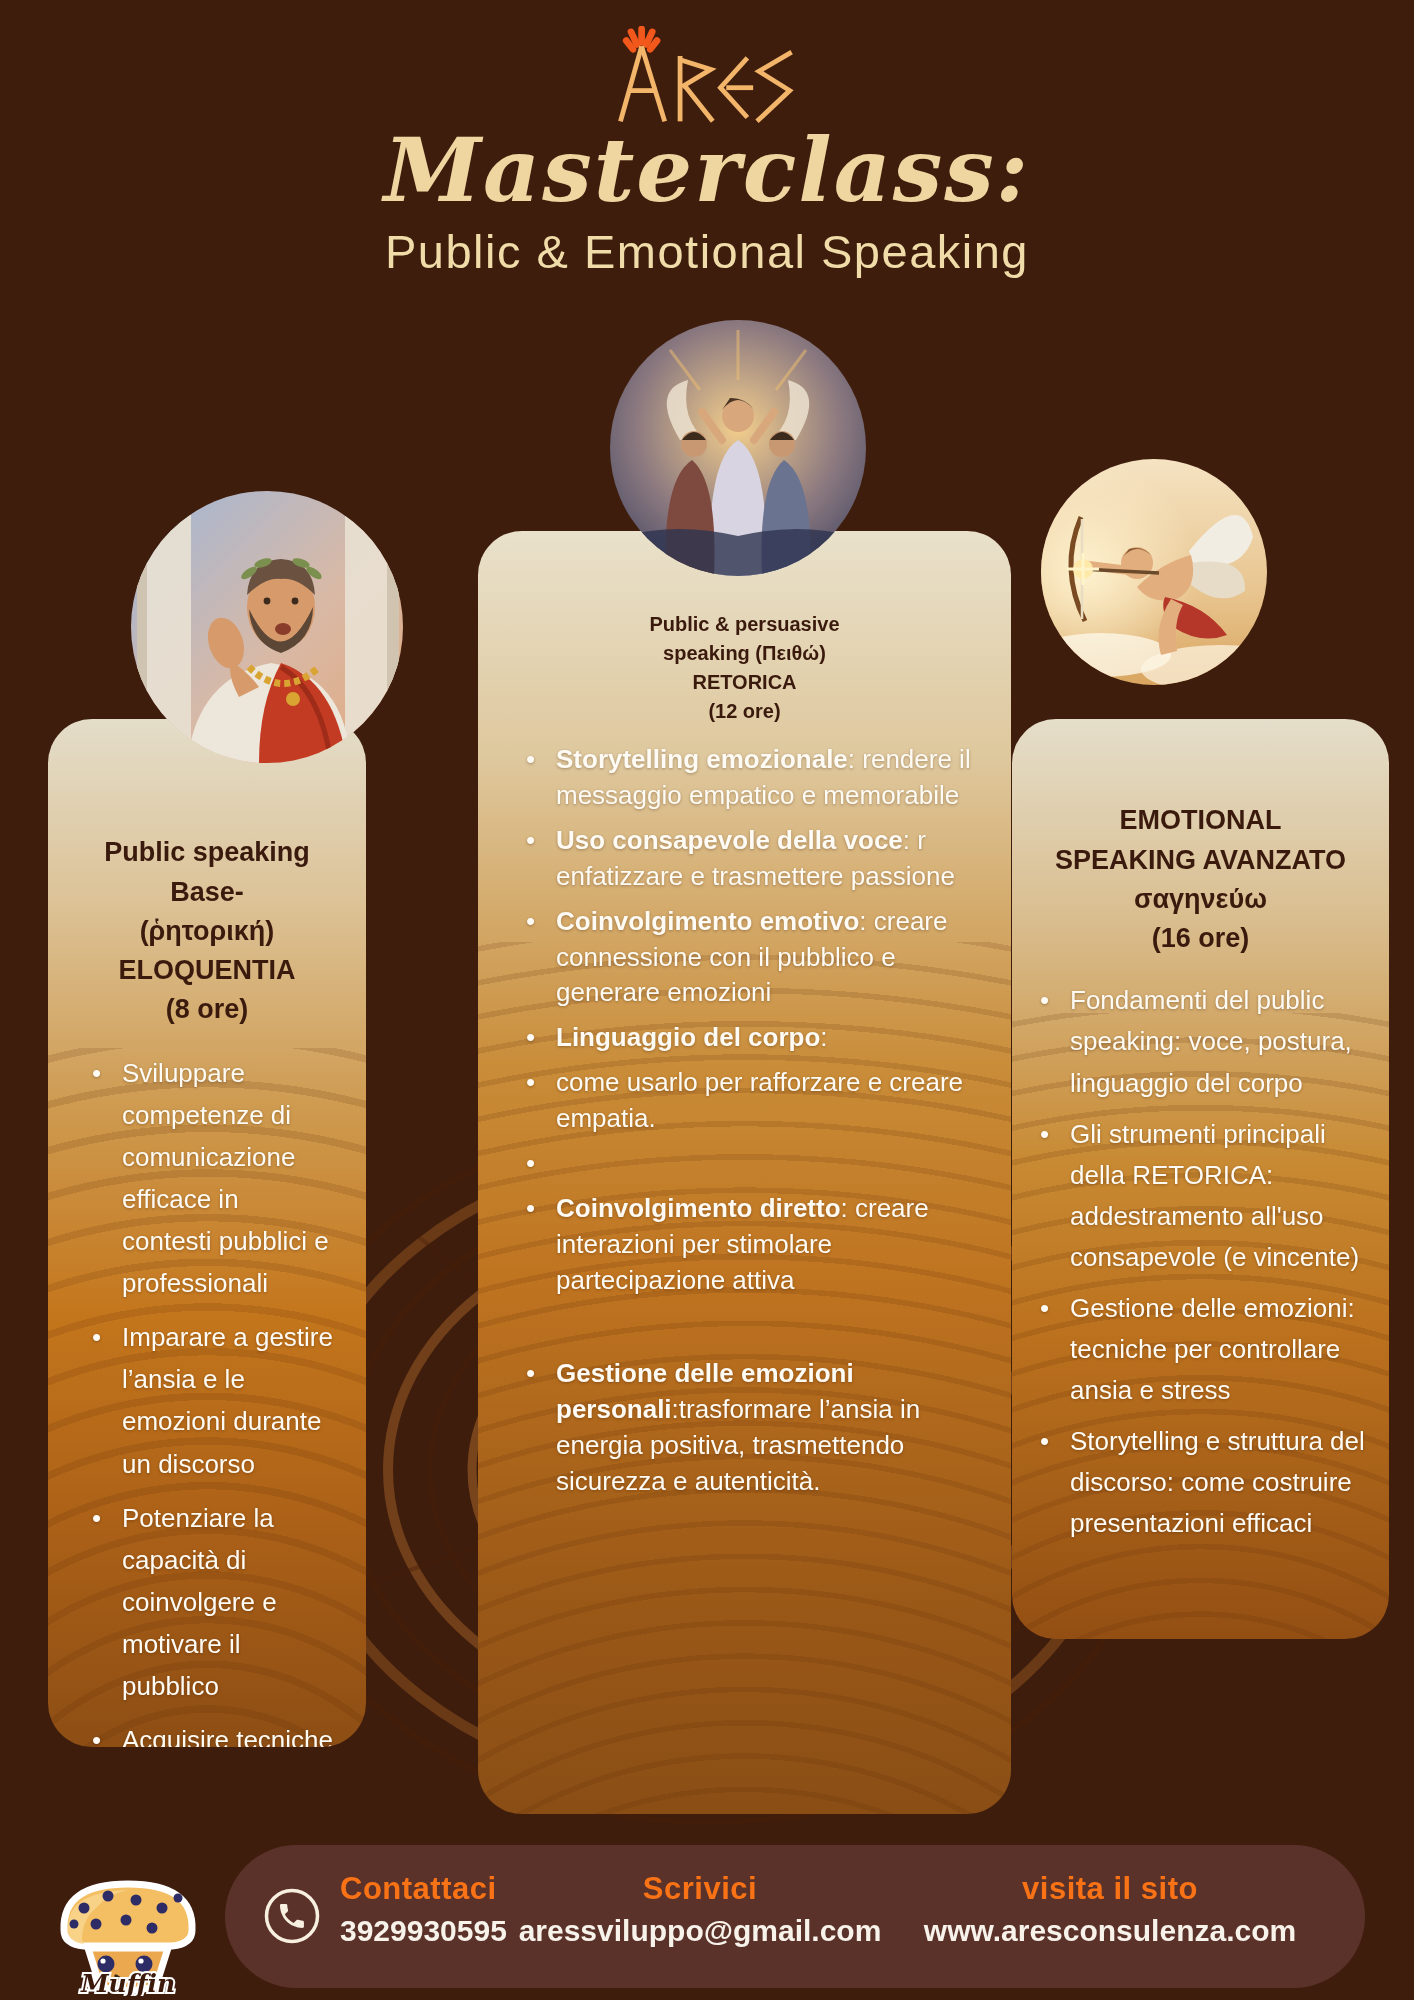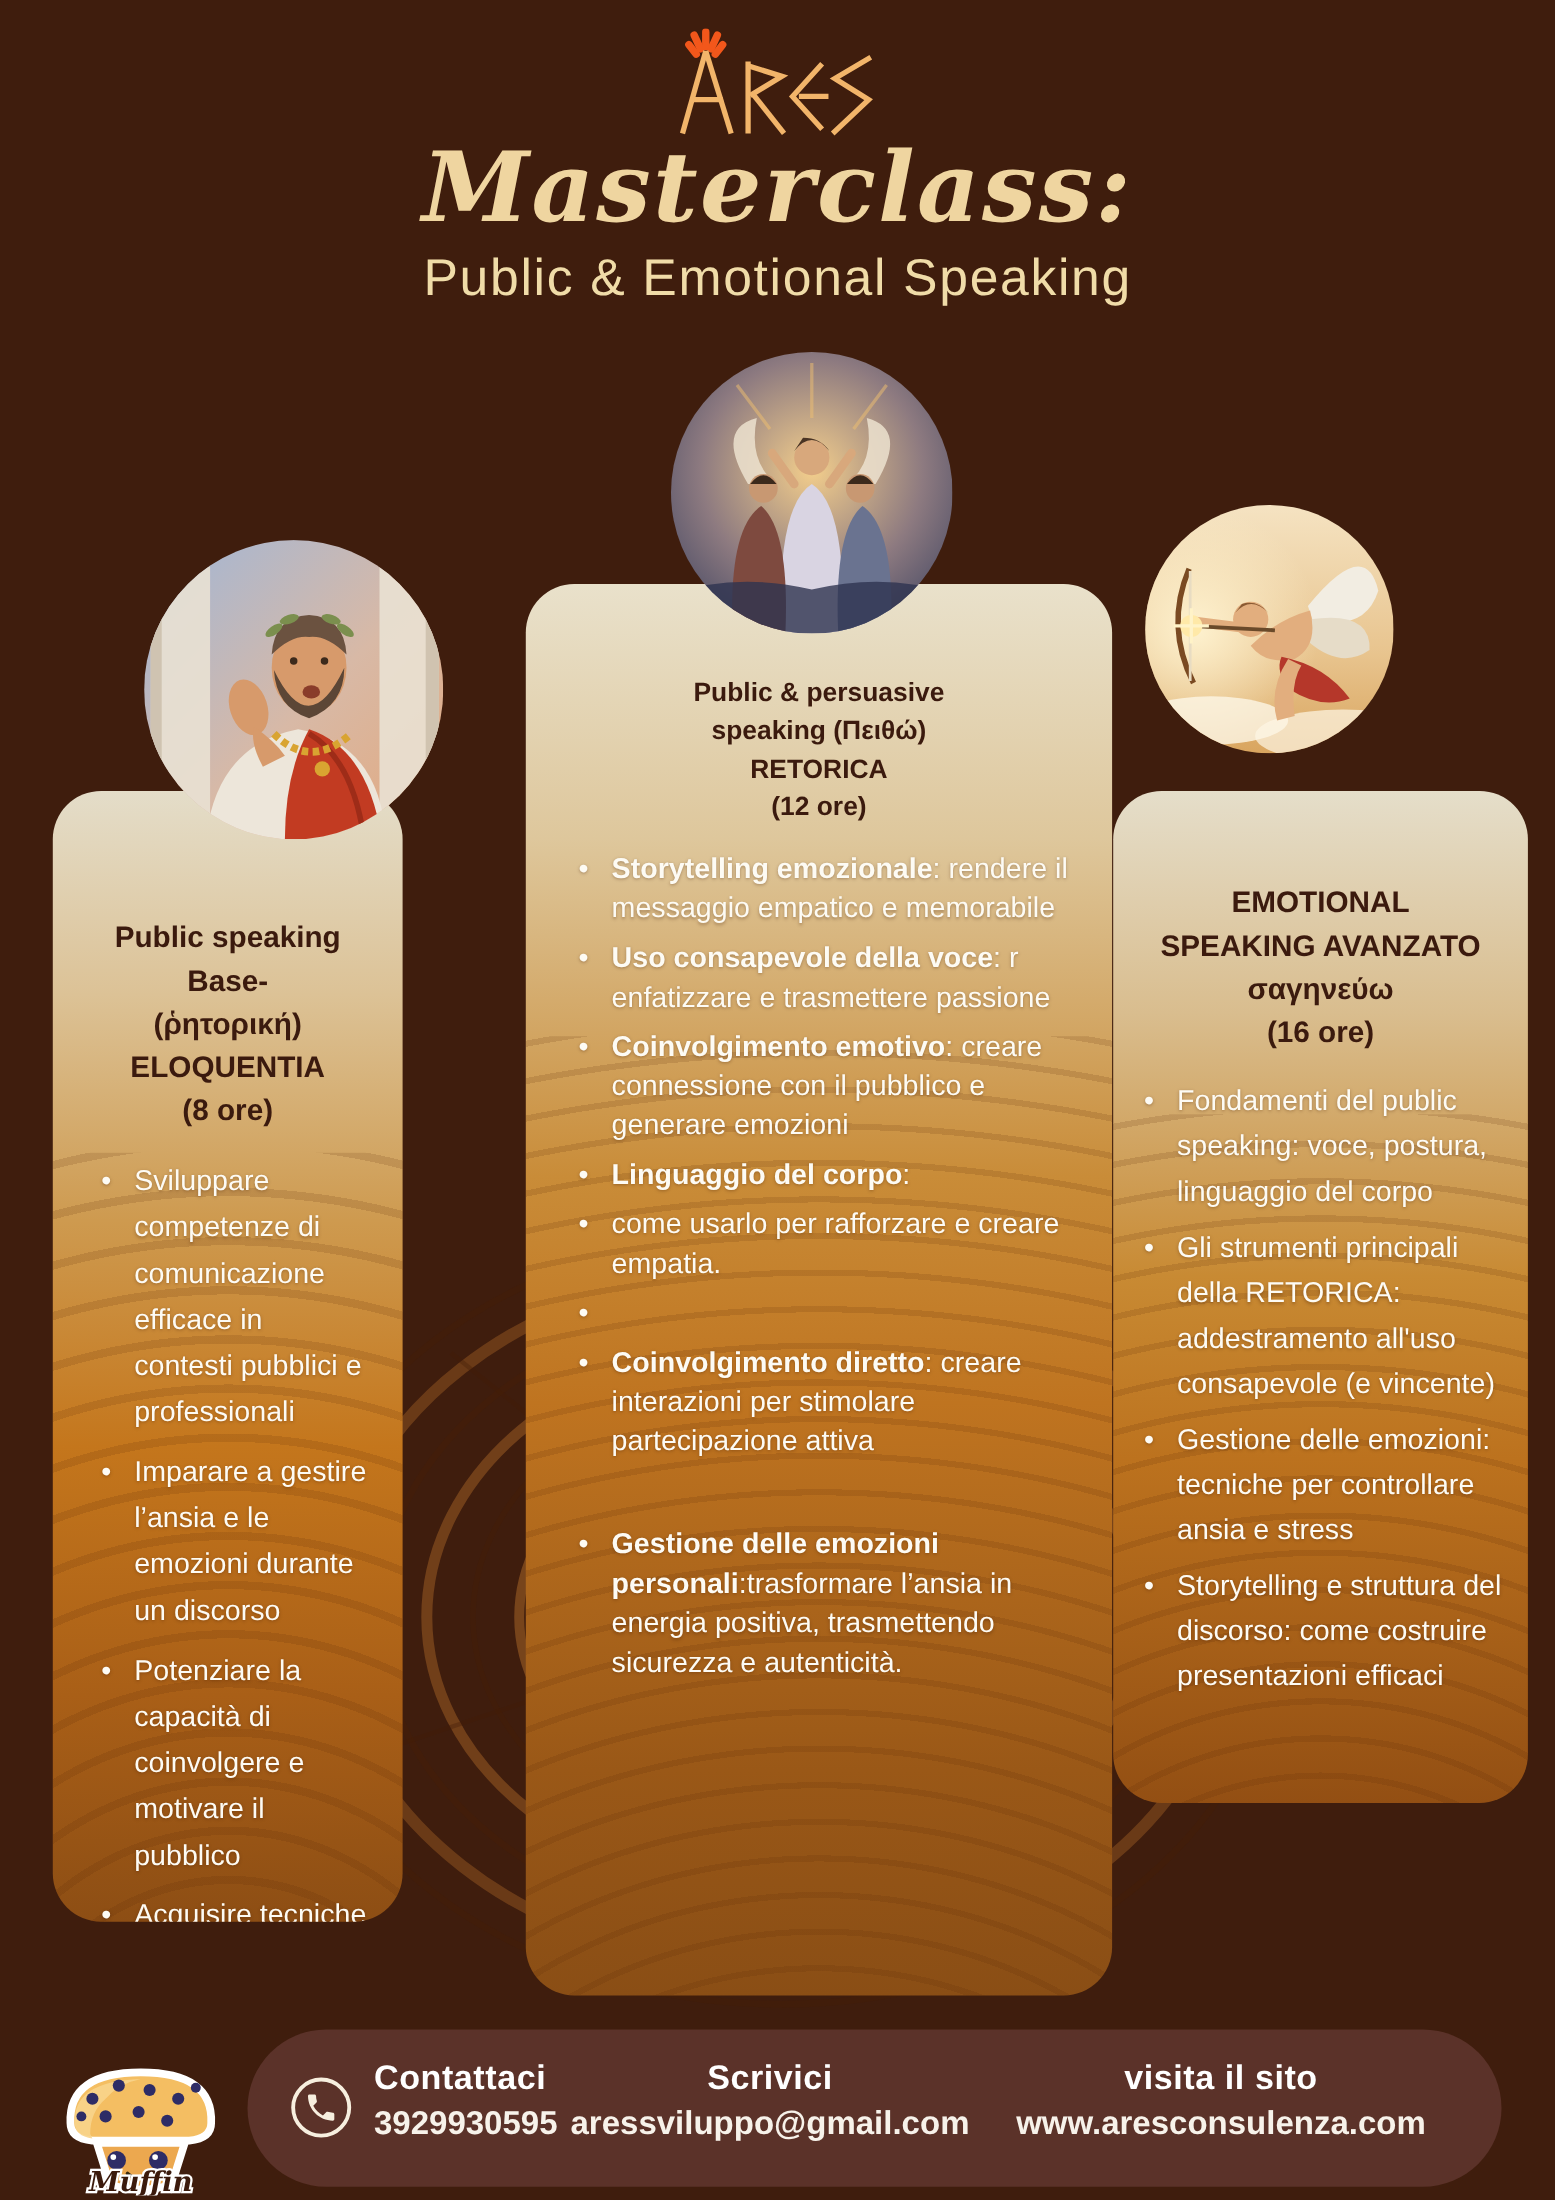--- a/index.html
+++ b/index.html
@@ -39,41 +39,41 @@
     background:linear-gradient(180deg,#e4ddc9 0%,#dcc296 18%,#ce9a4f 38%,#c4761c 58%,#a95f17 80%,#8d4e14 100%);}
   #card-middle{left:478px;top:531px;width:533px;height:1283px;
     background:linear-gradient(180deg,#e9e1cb 0%,#dec79c 18%,#c98c38 42%,#bf7420 58%,#9a5817 84%,#8a4e15 100%);}
   #card-right{left:1012px;top:719px;width:377px;height:920px;
     background:linear-gradient(180deg,#e5deca 0%,#d9bd8e 22%,#c88a33 48%,#bc721e 66%,#934f13 100%);}
   .card-heading{
     text-align:center;font-weight:bold;color:#3b1a0e;white-space:pre-line;
     font-size:27px;line-height:1.45;
   }
   #card-left .card-heading{padding:92px 20px 0;}
-  #card-middle .card-heading{padding:62px 32px 0;font-size:24px;}
+  #card-middle .card-heading{padding:62px 32px 0;font-size:20px;}
   #card-right .card-heading{padding:60px 14px 0;}
   .bullets{margin:0;padding:0;list-style:none;color:#fdfbf4;}
   .bullet-row{display:flex;align-items:flex-start;min-height:1.3em;
     text-shadow:0 1px 3px rgba(60,24,4,.35);}
   .bullet-dot{flex:0 0 30px;text-align:left;}
   .bullet-text{flex:1;}
   .bullet-bold{font-weight:bold;}
   #card-left .bullets{margin-top:22px;padding:0 32px 0 44px;font-size:26px;line-height:1.62;}
   #card-left .bullet-row{margin-bottom:12px;}
   #card-middle .bullets{margin-top:16px;padding:0 38px 0 48px;font-size:26px;line-height:1.38;}
   #card-middle .bullet-row{margin-bottom:9px;}
   #card-middle .bullet-row.spacer{min-height:40px;}
   #card-right .bullets{margin-top:16px;padding:0 22px 0 28px;font-size:26px;line-height:1.58;}
   #card-right .bullet-row{margin-bottom:10px;}
   
   #footer-pill{
     position:absolute;left:225px;top:1845px;width:1140px;height:143px;
     background:#5b3229;border-radius:75px;z-index:3;
   }
-  .f-label{font-weight:bold;font-size:31px;color:#ffffff;letter-spacing:.5px;}
+  .f-label{font-weight:bold;font-size:31px;color:#f97316;letter-spacing:.5px;}
   .f-value{font-size:30px;color:#f7f2ea;margin-top:7px;font-weight:bold;}
   #f-contact{position:absolute;left:115px;top:26px;}
   #f-write{position:absolute;left:275px;top:26px;width:400px;text-align:center;}
   #f-site{position:absolute;left:665px;top:26px;width:440px;text-align:center;}
   #phone-badge{position:absolute;left:38px;top:42px;width:58px;height:58px;}
   #muffin{position:absolute;left:38px;top:1868px;width:180px;height:128px;z-index:3;}
 </style>
 </head>
 <body>
 

